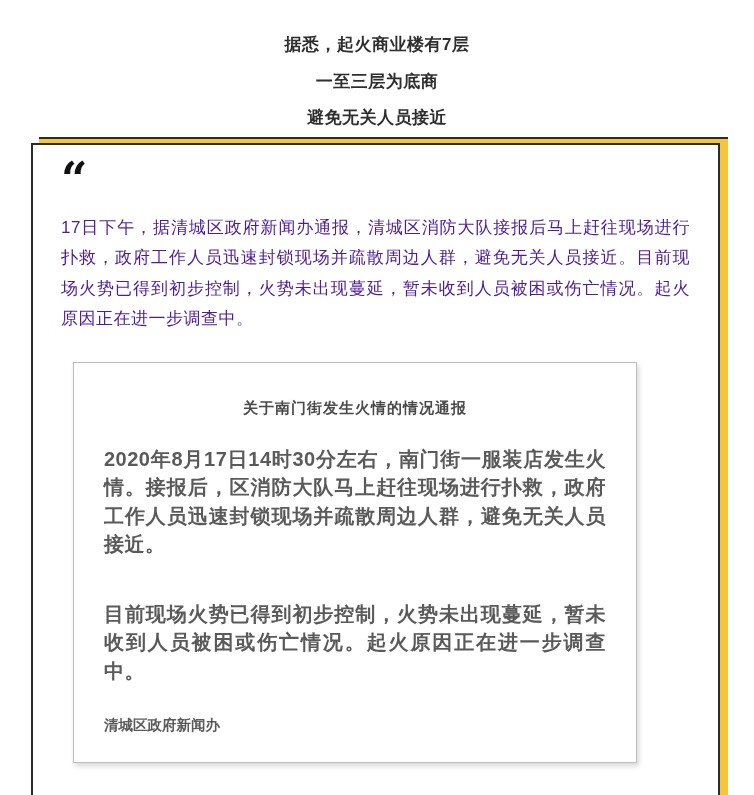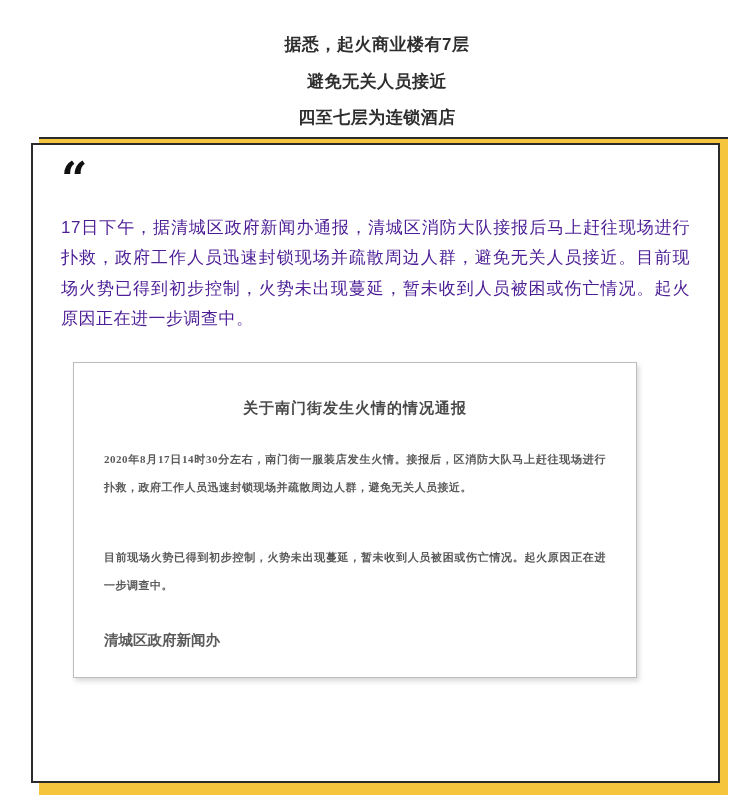--- a/index.html
+++ b/index.html
@@ -77,44 +77,43 @@
   .notice-title {
     margin-top: 14px;
     text-align: center;
     font-size: 15px;
     font-weight: bold;
     color: #4a4a4a;
     letter-spacing: 1px;
   }
   .notice-para {
     margin-top: 27px;
-    font-size: 11px;
+    font-size: 20px;
     font-weight: bold;
     color: #5a5a5a;
     line-height: 28.5px;
     text-align: justify;
     letter-spacing: 0.5px;
-    font-family: Liberation Serif, serif;
   }
   .notice-para.second { margin-top: 41px; }
   .notice-signature, .notice-date {
     font-size: 14.5px;
     font-weight: bold;
     color: #5a5a5a;
     line-height: 26px;
   }
   .notice-signature { margin-top: 27px; }
 </style>
 </head>
 <body>
 
 <div class="intro">
   <div class="line">据悉，起火商业楼有7层</div>
+  <div class="line">一至三层为底商</div>
   <div class="line">避免无关人员接近</div>
-  <div class="line">四至七层为连锁酒店</div>
 </div>
 
 <div class="quote-wrap">
   <div class="quote-accent"></div>
   <div class="quote-box">
 
     <span class="quote-mark">“</span>
 
     <p class="quote-para">17日下午，据清城区政府新闻办通报，清城区消防大队接报后马上赶往现场进行扑救，政府工作人员迅速封锁现场并疏散周边人群，避免无关人员接近。目前现场火势已得到初步控制，火势未出现蔓延，暂未收到人员被困或伤亡情况。起火原因正在进一步调查中。</p>
 

